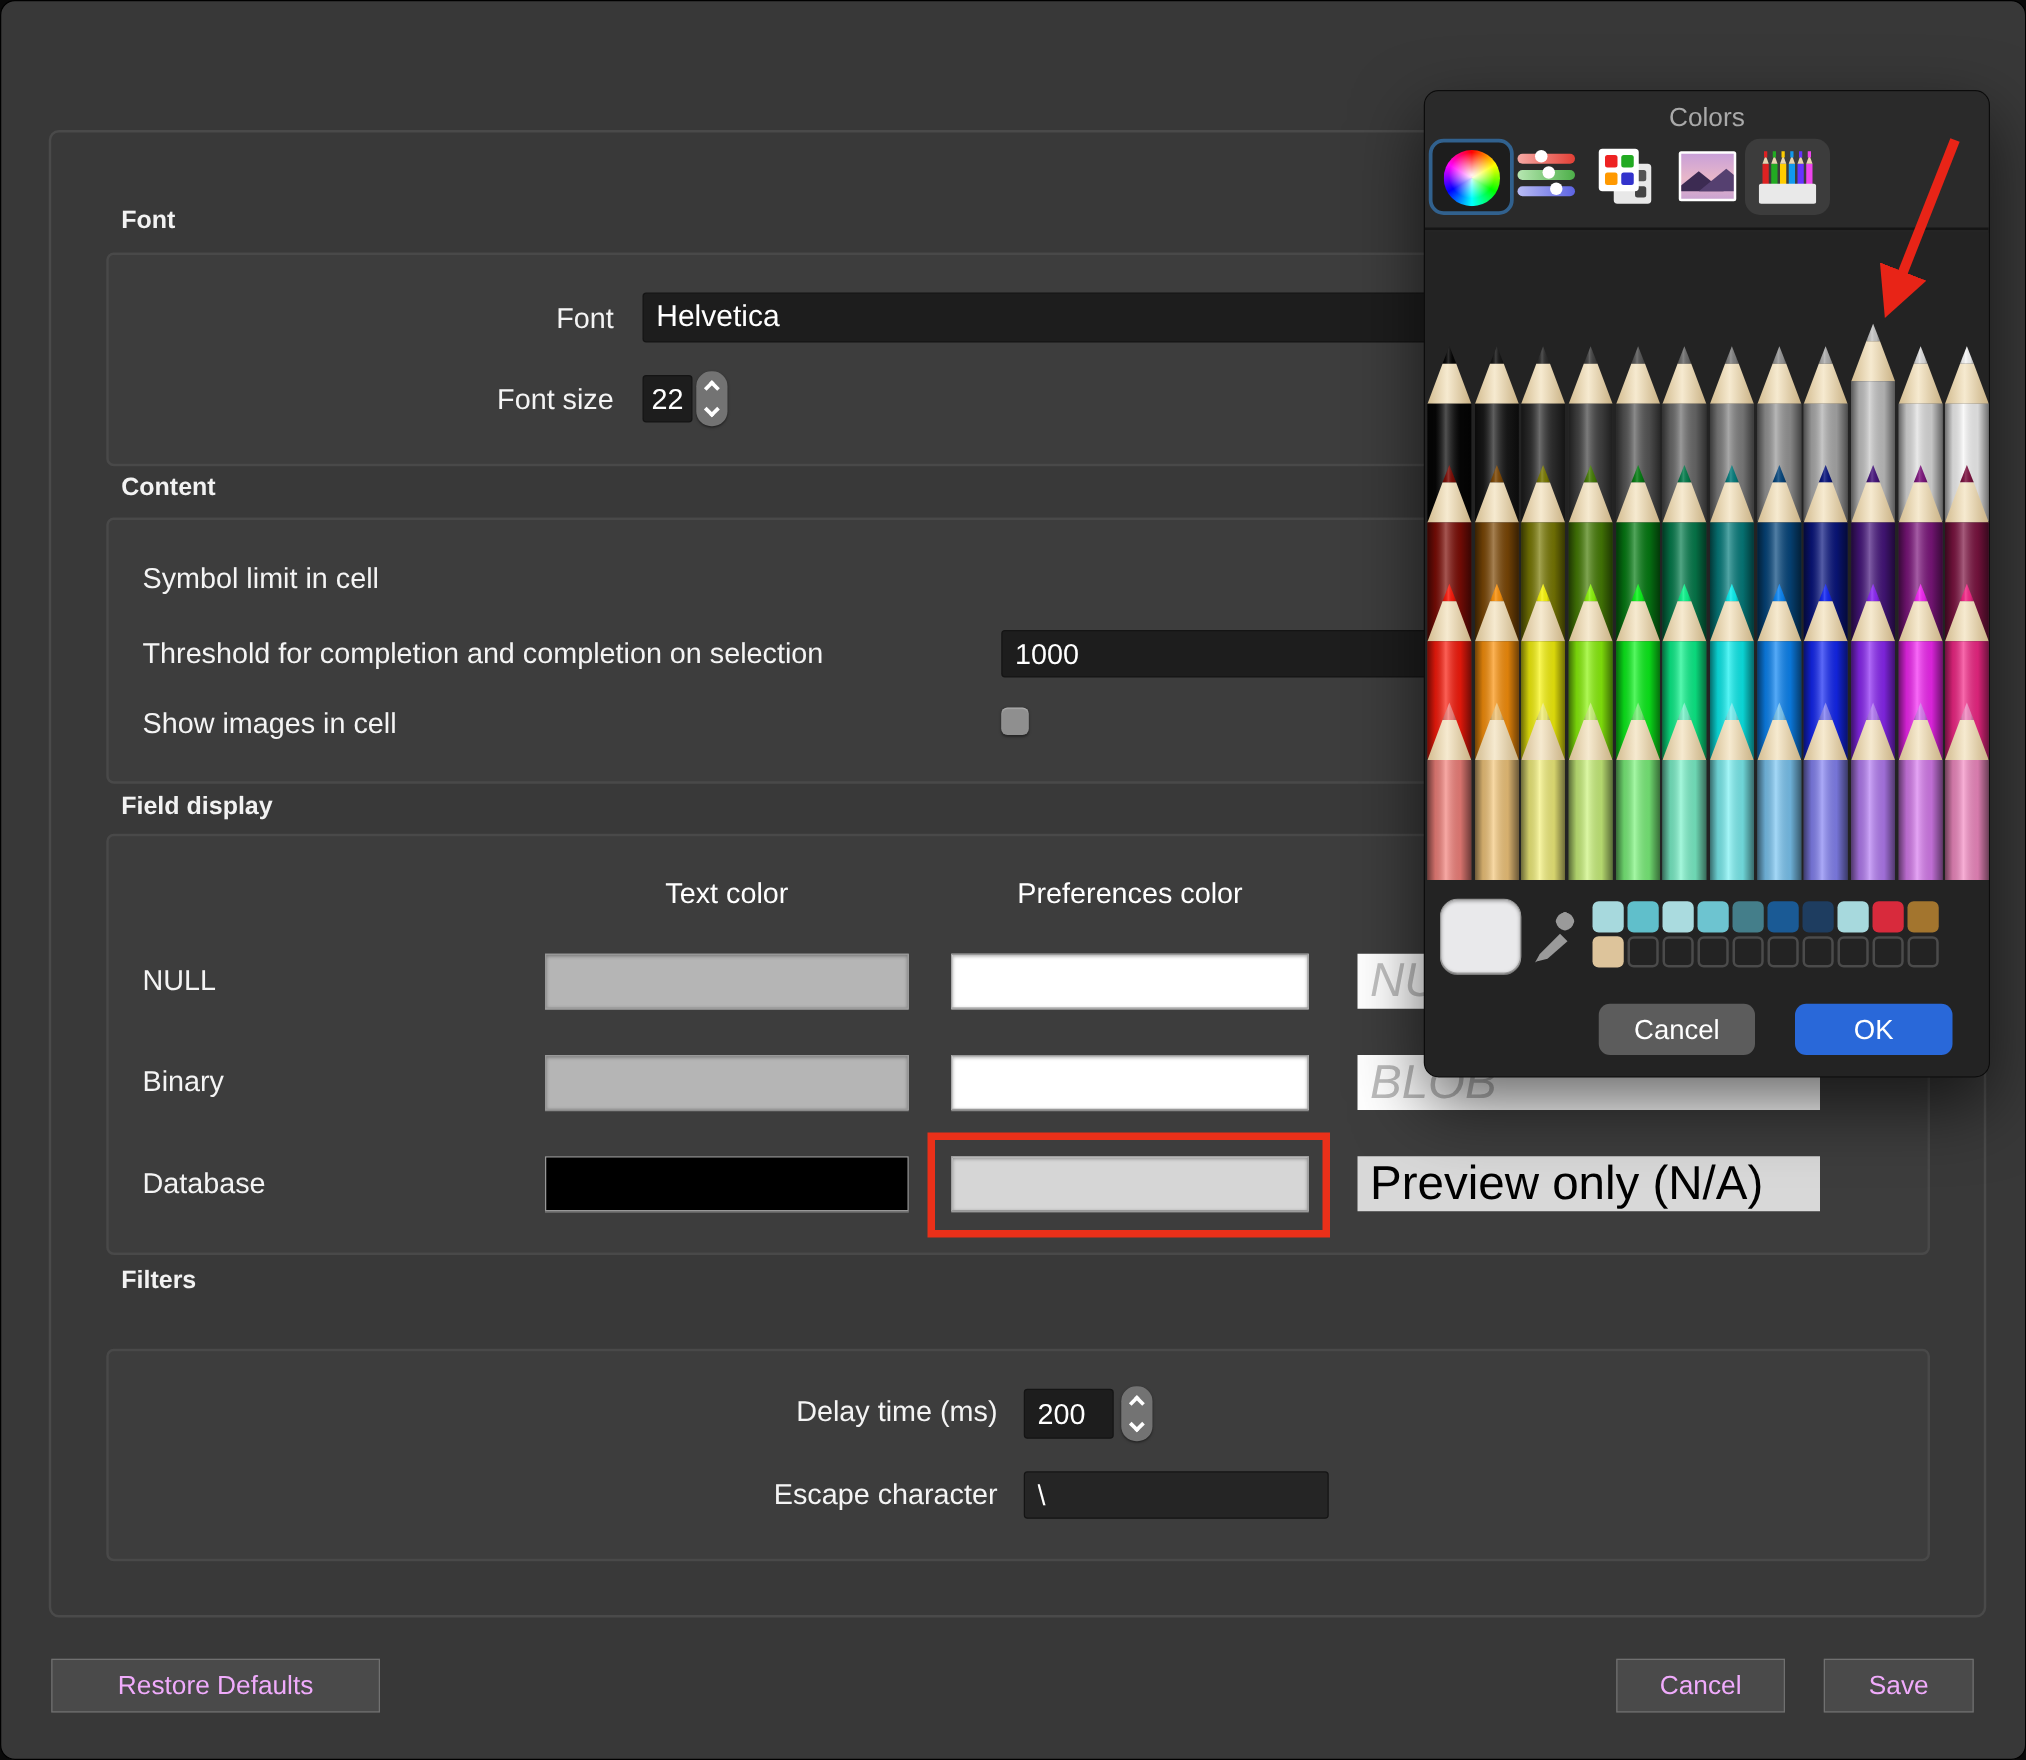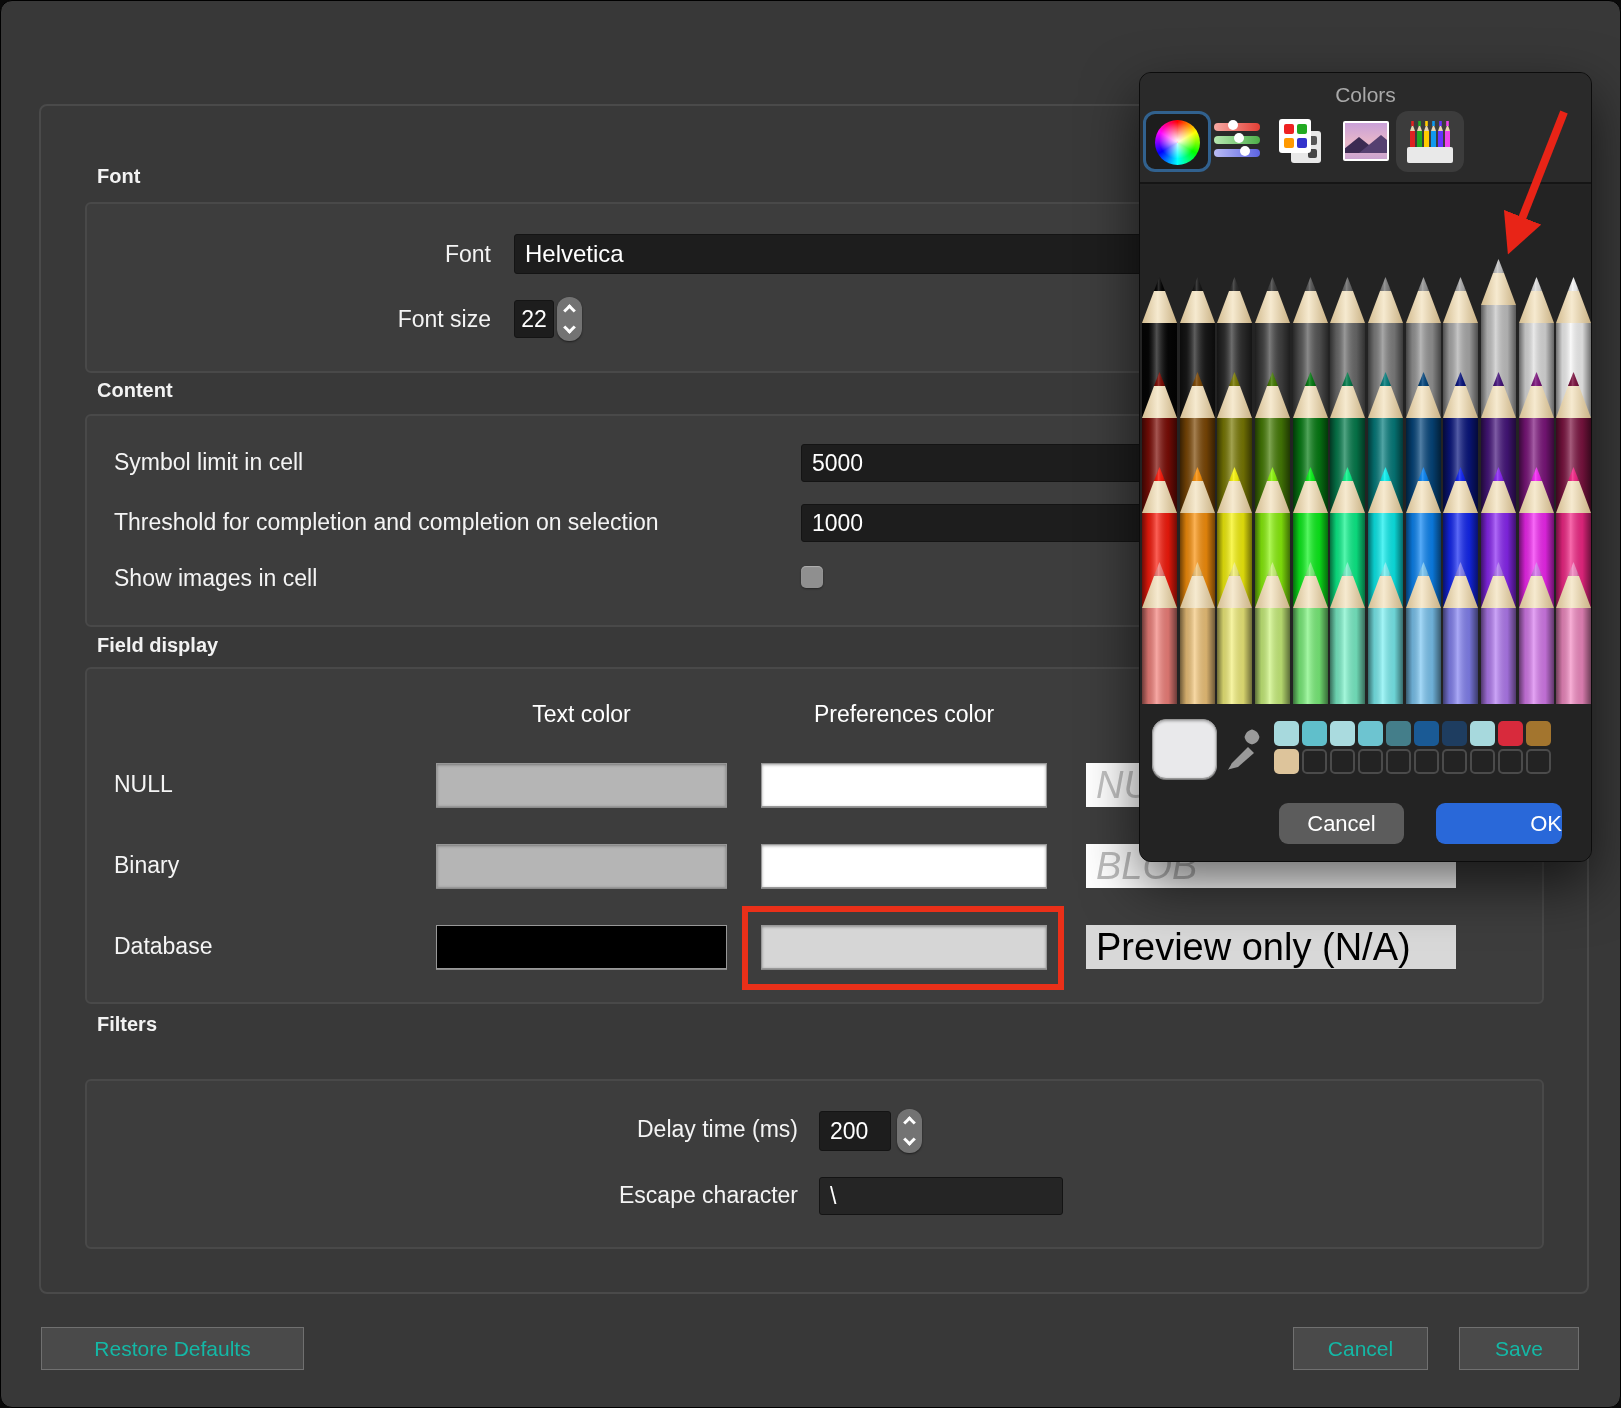--- a/index.html
+++ b/index.html
@@ -23,21 +23,21 @@
   .rowlabel.right{text-align:right;}
   .field{background:#1d1d1d;border:1px solid #141414;border-radius:3px;color:#fff;font-size:23px;padding:0 10px;outline:none;}
   .stepper{width:25px;height:44px;background:#737373;border-radius:12px;box-shadow:0 1px 2px rgba(0,0,0,.5);display:flex;flex-direction:column;align-items:center;justify-content:space-between;padding:7px 0;}
   .chev{width:9px;height:9px;border:solid #fff;border-width:3px 3px 0 0;}
   .chev.up{transform:rotate(-45deg);margin-top:2px;}
   .chev.down{transform:rotate(135deg);margin-bottom:2px;}
   .checkbox{width:22px;height:22px;border-radius:5px;background:#8f8f8f;box-shadow:inset 0 1px 1px rgba(255,255,255,.3),0 1px 2px rgba(0,0,0,.4);}
   .colhead{color:#fff;font-size:23px;text-align:center;}
   .well3d{border:1px solid #989898;box-shadow:inset 0 1px 3px rgba(0,0,0,.35),0 1px 0 rgba(255,255,255,.4);}
   .preview-strip{font-size:38px;line-height:44px;padding-left:10px;white-space:nowrap;overflow:hidden;}
-  .btn{background:#4a4a4a;border:1px solid #707070;color:#14b8a6;font-size:21px;text-align:center;cursor:default;}
+  .btn{background:#4a4a4a;border:1px solid #707070;color:#f0abfc;font-size:21px;text-align:center;cursor:default;}
   
   #colors-panel{left:1139px;top:72px;width:453px;height:790px;background:#242424;border:1px solid #0c0c0c;border-radius:12px;box-shadow:0 22px 55px rgba(0,0,0,.6);overflow:hidden;}
   #cp-header{left:0;top:0;width:100%;height:111px;background:#2a2a2a;border-bottom:2px solid #151515;}
   #cp-title{left:0;top:10px;width:100%;text-align:center;color:#a9a9a9;font-size:21px;}
   .toolbtn{border-radius:12px;}
   .toolbtn.focus{border:3px solid #31618e;background:#1d1d1d;}
   .toolbtn.active{background:#3c3c3c;}
   #cp-body{left:0;top:113px;width:100%;height:677px;background:#232323;}
   #cp-color-name{left:0;top:115px;width:100%;text-align:center;color:#ededed;font-size:23px;}
   .pencil{position:absolute;}
@@ -83,21 +83,20 @@
     <div class="rowlabel right abs" style="left:290px;top:305px;width:200px">Font size</div>
     <input class="field abs" style="left: 513px; top: 299px; width: 40px; height: 38px; padding: 0px 4px; text-align: center;" value="22">
     <div class="stepper abs" style="left:556px;top:296px">
       <div class="chev up"></div>
       <div class="chev down"></div>
     </div>
 
     <div class="section-label abs" style="left:96px;top:378px">Content</div>
     <div class="groupbox abs" style="left:84px;top:413px;width:1459px;height:213px"></div>
     <div class="rowlabel abs" style="left:113px;top:448px">Symbol limit in cell</div>
-    <input class="field abs" style="left: 800px; top: 443px; width: 604px; height: 38px;" value="5000">
     <div class="rowlabel abs" style="left:113px;top:508px">Threshold for completion and completion on selection</div>
     <input class="field abs" style="left: 800px; top: 503px; width: 604px; height: 38px;" value="1000">
     <div class="rowlabel abs" style="left:113px;top:564px">Show images in cell</div>
     <div class="checkbox abs" style="left:800px;top:565px"></div>
 
     <div class="section-label abs" style="left:96px;top:633px">Field display</div>
     <div class="groupbox abs" style="left:84px;top:666px;width:1459px;height:337px"></div>
     <div class="colhead abs" style="left:435px;top:700px;width:291px">Text color</div>
     <div class="colhead abs" style="left:760px;top:700px;width:286px">Preferences color</div>
     <div id="fd-rows">
@@ -220,21 +219,21 @@
         <div class="swatch empty" style="left:218px;top:676px"></div>
         <div class="swatch empty" style="left:246px;top:676px"></div>
         <div class="swatch empty" style="left:274px;top:676px"></div>
         <div class="swatch empty" style="left:302px;top:676px"></div>
         <div class="swatch empty" style="left:330px;top:676px"></div>
         <div class="swatch empty" style="left:358px;top:676px"></div>
         <div class="swatch empty" style="left:386px;top:676px"></div>
       </div>
 
     <div class="cp-btn abs" style="left:139px;top:730px;width:125px;height:41px;background:#5c5c5c">Cancel</div>
-    <div class="cp-btn abs" id="cp-ok" style="left: 296px; top: 730px; width: 126px; height: 41px; background: rgb(41, 104, 217); text-align: right;">OK</div>
+    <div class="cp-btn abs" id="cp-ok" style="left: 296px; top: 730px; width: 126px; height: 41px; background: rgb(41, 104, 217);">OK</div>
   <div id="pencil-grid">
         <div class="pencil" style="left: 1px; top: 203px; width: 37px; height: 141px;"><svg width="37" height="141">
  <polygon points="18.5,1 24,15 13,15" fill="#060606"></polygon>
  <polygon points="18.5,1 24,15 13,15" fill="url(#cyl)" opacity=".55"></polygon>
  <polygon points="13,15 24,15 36,47 1,47" fill="url(#wood)"></polygon>
  <rect x="1" y="47" width="35" height="94" fill="#060606"></rect>
  <rect x="1" y="47" width="35" height="94" fill="url(#cyl)"></rect>
           </svg></div>
         <div class="pencil" style="left: 38.7px; top: 203px; width: 37px; height: 141px;"><svg width="37" height="141">
  <polygon points="18.5,1 24,15 13,15" fill="#191919"></polygon>

